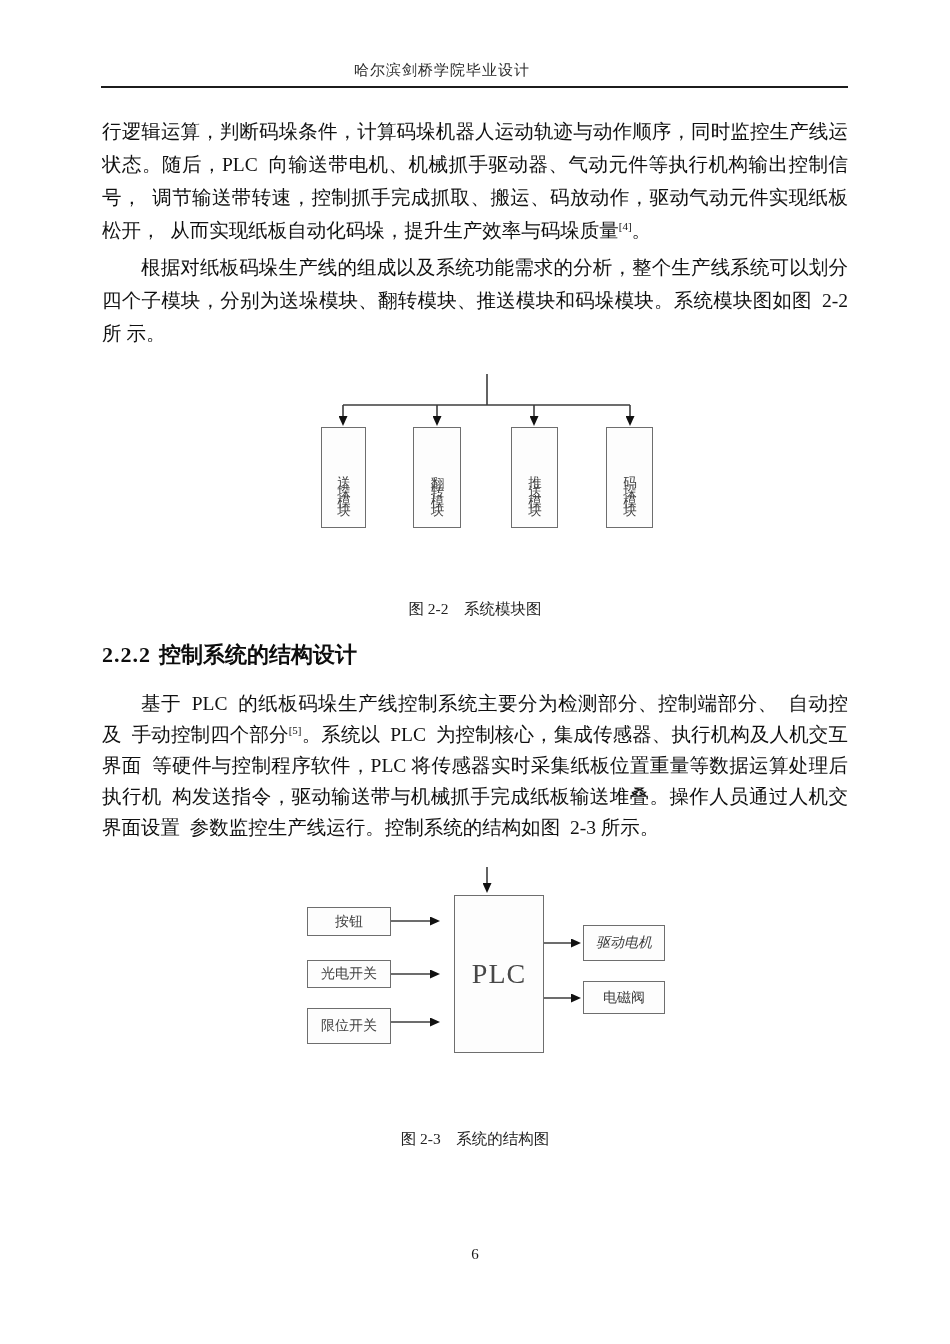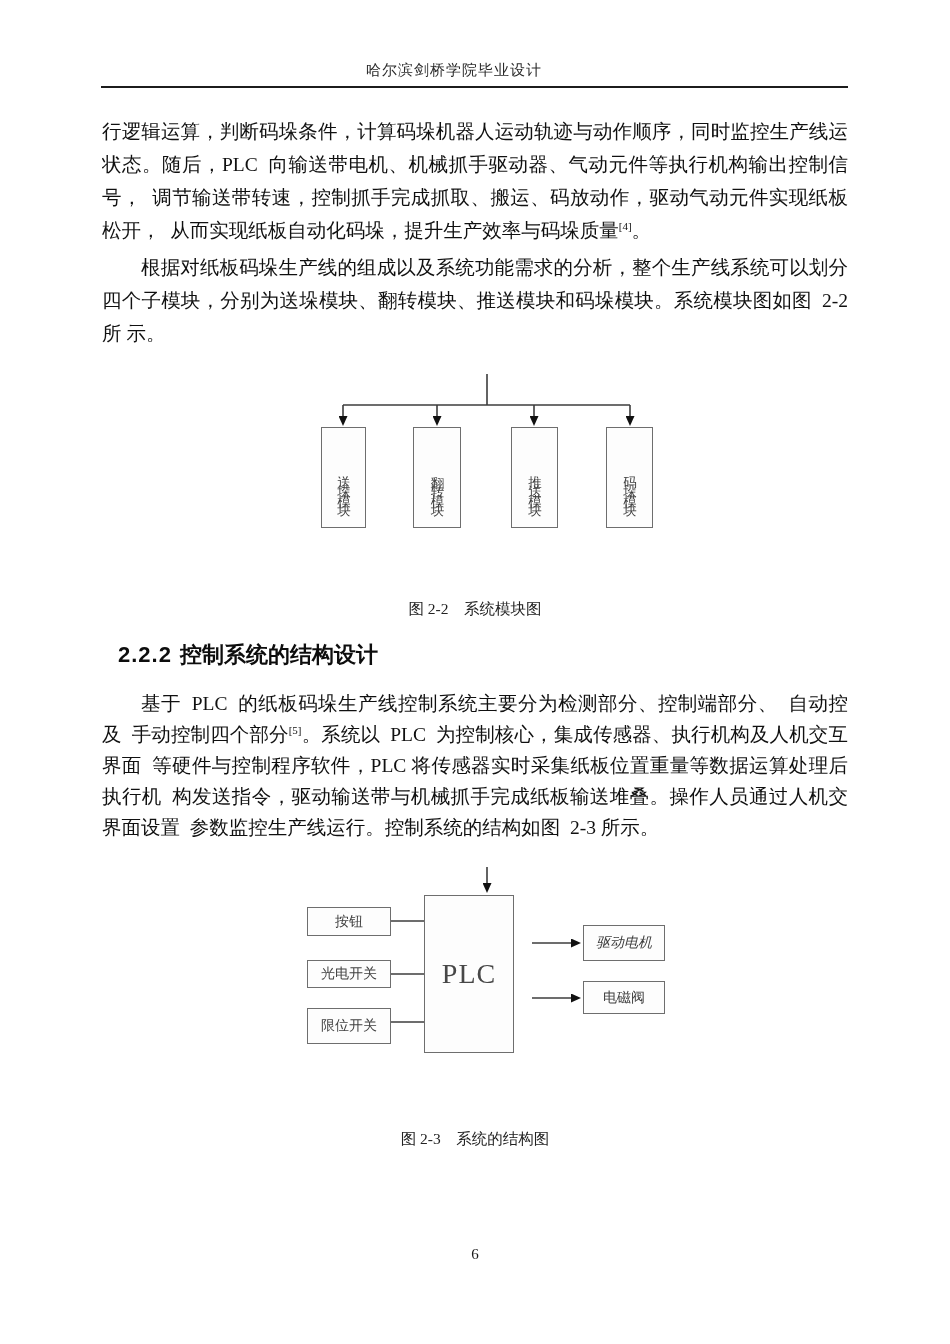--- a/index.html
+++ b/index.html
@@ -8,21 +8,21 @@
     width:950px;height:1344px;
     background:#ffffff;
     margin:0 auto;
     overflow:hidden;
     font-family:"Liberation Serif","DejaVu Serif",serif;
     color:#141414;
   }
   
   .hdr-title{
     position:absolute;left:0;top:61px;width:884px;
-    text-align:center;font-size:15px;color:#2a2a2a;letter-spacing:1px;margin-left:12px;
+    text-align:center;font-size:15px;color:#2a2a2a;letter-spacing:1px;
   }
   .hdr-rule{
     position:absolute;left:101px;top:86px;width:747px;height:2px;
     background:#1c1c1c;
   }
   
   .para{
     position:absolute;left:102px;width:746px;
     font-size:19.5px;color:#101010;
   }
@@ -33,21 +33,21 @@
   }
   .pline.last{text-align-last:left;}
   .pline.indent{text-indent:39px;}
   .para3 .pline{line-height:31px;height:31px;}
   sup.cite{font-size:11px;vertical-align:super;line-height:0;}
   
   .sec-heading{
     position:absolute;left:102px;top:640px;
     font-size:22px;font-weight:bold;color:#0d0d0d;
   }
-  .sec-heading .num{font-family:Liberation Sans, sans-serif;letter-spacing:1px;margin-left:16px;}
+  .sec-heading .num{font-family:Liberation Serif, serif;letter-spacing:1px;}
   .sec-heading .txt{font-family:"Liberation Sans","DejaVu Sans",sans-serif;margin-left:8px;}
   
   .fig-caption{
     position:absolute;left:0;width:950px;text-align:center;
     font-size:15.5px;color:#222;
   }
   
   .dbox{
     position:absolute;
     border:1.5px solid #6e6e6e;
@@ -128,21 +128,21 @@
     <div class="pline"><span>及  手动控制四个部分</span><sup class="cite">[5]</sup><span>。系统以  PLC  为控制核心，集成传感器、执行机构及人机交互</span></div>
     <div class="pline">界面  等硬件与控制程序软件，PLC 将传感器实时采集纸板位置重量等数据运算处理后向</div>
     <div class="pline">执行机  构发送指令，驱动输送带与机械抓手完成纸板输送堆叠。操作人员通过人机交互</div>
     <div class="pline last">界面设置  参数监控生产线运行。控制系统的结构如图  2-3 所示。</div>
   </div>
 
   <div class="dbox" style="left:307px;top:907px;width:84px;height:29px;">按钮</div>
   <div class="dbox" style="left:307px;top:960px;width:84px;height:28px;">光电开关</div>
   <div class="dbox" style="left:307px;top:1008px;width:84px;height:36px;">限位开关</div>
 
-  <div class="dbox" style="left:424px;top:895px;width:90px;height:158px;align-items:center;">
+  <div class="dbox" style="left:454px;top:895px;width:90px;height:158px;align-items:center;">
     <span class="plc-label">PLC</span>
   </div>
 
   <div class="dbox" style="left:583px;top:925px;width:82px;height:36px;font-style:italic;">驱动电机</div>
   <div class="dbox" style="left:583px;top:981px;width:82px;height:33px;">电磁阀</div>
 
   <div class="fig-caption" style="top:1129px;">图  2-3　系统的结构图</div>
 
   <div class="page-num">6</div>
 

